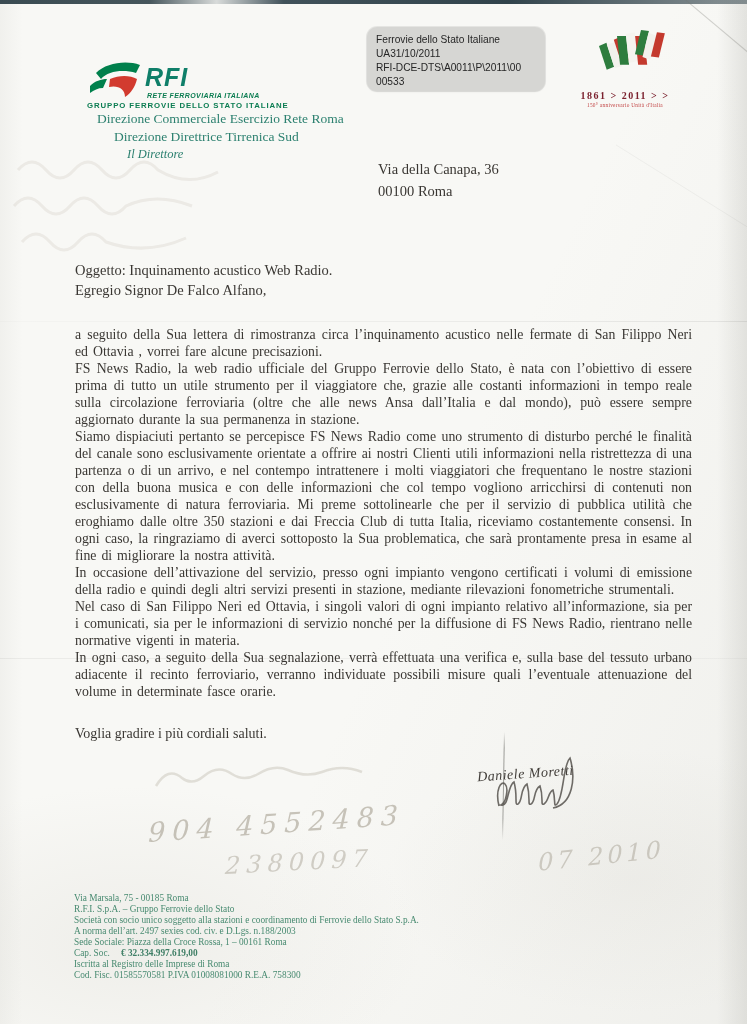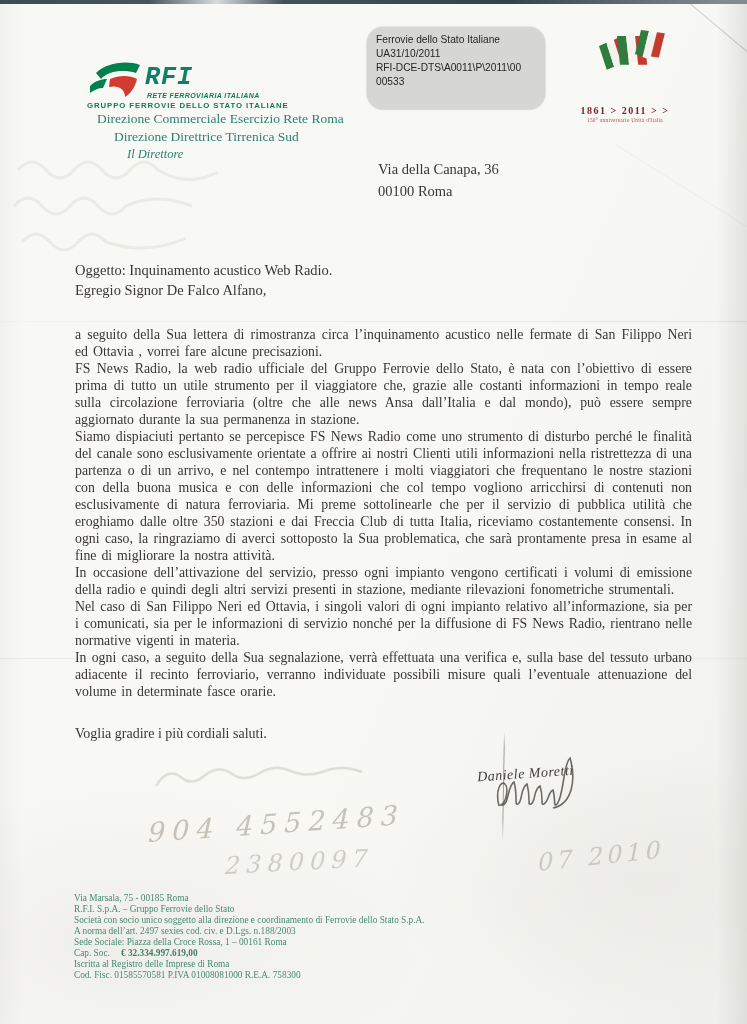--- a/index.html
+++ b/index.html
@@ -17,38 +17,38 @@
   
   .scan-edge-top{left:0;top:0;width:747px;height:4px;
     background:linear-gradient(to right,#3a4b52 0%,#46565c 20%,rgba(70,86,92,0.18) 29%,#41525a 38%,#31434b 68%,rgba(49,67,75,0.55) 100%);}
   .crease-tr{left:652px;top:30px;width:140px;height:1px;background:rgba(115,115,110,0.30);transform:rotate(40deg);}
   .crease-mid{left:600px;top:200px;width:210px;height:1px;background:rgba(0,0,0,0.045);transform:rotate(32deg);}
   .fold{left:0;width:747px;height:1px;}
   .fold-1{top:321px;background:linear-gradient(to right,rgba(0,0,0,0.015),rgba(0,0,0,0.075));}
   .fold-2{top:658px;background:linear-gradient(to right,rgba(0,0,0,0.055),rgba(0,0,0,0.03));}
   
   .rfi-mark{left:90px;top:60px;}
-  .rfi-word{left:145px;top:63px;font-family:Liberation Mono, monospace;font-style:italic;font-weight:bold;
+  .rfi-word{left:145px;top:63px;font-family:Liberation Sans, sans-serif;font-style:italic;font-weight:bold;
     font-size:25px;color:#0f7f69;letter-spacing:1px;}
   .rfi-sub{left:147px;top:92px;font-family:"Liberation Sans",sans-serif;font-style:italic;font-weight:bold;
     font-size:7px;color:#0c7d52;letter-spacing:0.4px;}
   .rfi-group{left:87px;top:101px;font-family:"Liberation Sans",sans-serif;font-weight:bold;
     font-size:7.8px;color:#0c7d52;letter-spacing:0.9px;}
   .dept{font-size:13.5px;color:#2d8170;}
   .dept-1{left:97px;top:111px;}
   .dept-2{left:114px;top:129px;text-align:right;}
   .director{left:127px;top:147px;font-size:12.5px;font-style:italic;color:#2d8170;text-align:right;}
   
-  .protocol-label{left:367px;top:27px;width:178px;height:82px;background:#d6d6d3;border-radius:16px;
+  .protocol-label{left:367px;top:27px;width:178px;height:64px;background:#d6d6d3;border-radius:10px;
     box-shadow:0 0 0 1px rgba(0,0,0,0.07), 0 1px 2px rgba(0,0,0,0.08);
     padding:6px 9px;box-sizing:border-box;
     font-family:"Liberation Sans",sans-serif;font-size:10.2px;line-height:14px;color:#262626;}
   
   .anniversary{left:570px;top:28px;width:110px;text-align:center;}
-  .anniversary .years{margin-top:17px;font-family:"Liberation Serif",serif;font-weight:bold;
+  .anniversary .years{margin-top:2px;font-family:"Liberation Serif",serif;font-weight:bold;
     font-size:10px;color:#7b212e;letter-spacing:1.5px;white-space:nowrap;}
   .anniversary .caption{margin-top:1px;font-size:5.3px;color:#c24444;letter-spacing:0.3px;white-space:nowrap;}
   
   .recipient{left:378px;top:158px;font-size:14.5px;line-height:22px;color:#3a3733;}
   
   .subject{left:75px;top:262px;font-size:14.5px;color:#3a3733;}
   .salutation{left:75px;top:282px;font-size:14.5px;color:#3a3733;}
   .letter-body{left:75px;top:326px;width:617px;font-size:13.8px;line-height:17px;color:#3a3733;
     text-align:justify;word-spacing:1.5px;}
   .letter-body p{margin:0;}
@@ -160,21 +160,21 @@
   <svg class="abs ghost-sig" width="250" height="36" viewBox="0 0 250 36">
     <path d="M6,26 q12,-20 26,-8 q10,8 22,-2 q14,-12 28,-2 q12,8 26,0 q16,-10 30,-4 q18,8 34,2 q20,-8 40,0" fill="none" stroke="rgba(140,130,110,0.22)" stroke-width="2.5"></path>
   </svg>
   <div class="abs pencil pencil-phone">904 4552483</div>
   <div class="abs pencil pencil-num2">2380097</div>
   <div class="abs pencil pencil-date">07 2010</div>
 
   <div class="abs footer">
     <div>Via Marsala, 75 - 00185 Roma</div>
     <div>R.F.I. S.p.A. – Gruppo Ferrovie dello Stato</div>
-    <div>Società con socio unico soggetto alla direzione e coordinamento di Ferrovie dello Stato S.p.A.</div>
+    <div>Società con socio unico soggetto alla stazioni e coordinamento di Ferrovie dello Stato S.p.A.</div>
     <div>A norma dell’art. 2497 sexies cod. civ. e D.Lgs. n.188/2003</div>
     <div>Sede Sociale: Piazza della Croce Rossa, 1 – 00161 Roma</div>
     <div class="capline">
       <span>Cap. Soc.</span><b>€ 32.334.997.619,00</b>
     </div>
     <div>Iscritta al Registro delle Imprese di Roma</div>
     <div>Cod. Fisc. 01585570581  P.IVA 01008081000  R.E.A. 758300</div>
   </div>
 
 </div>

